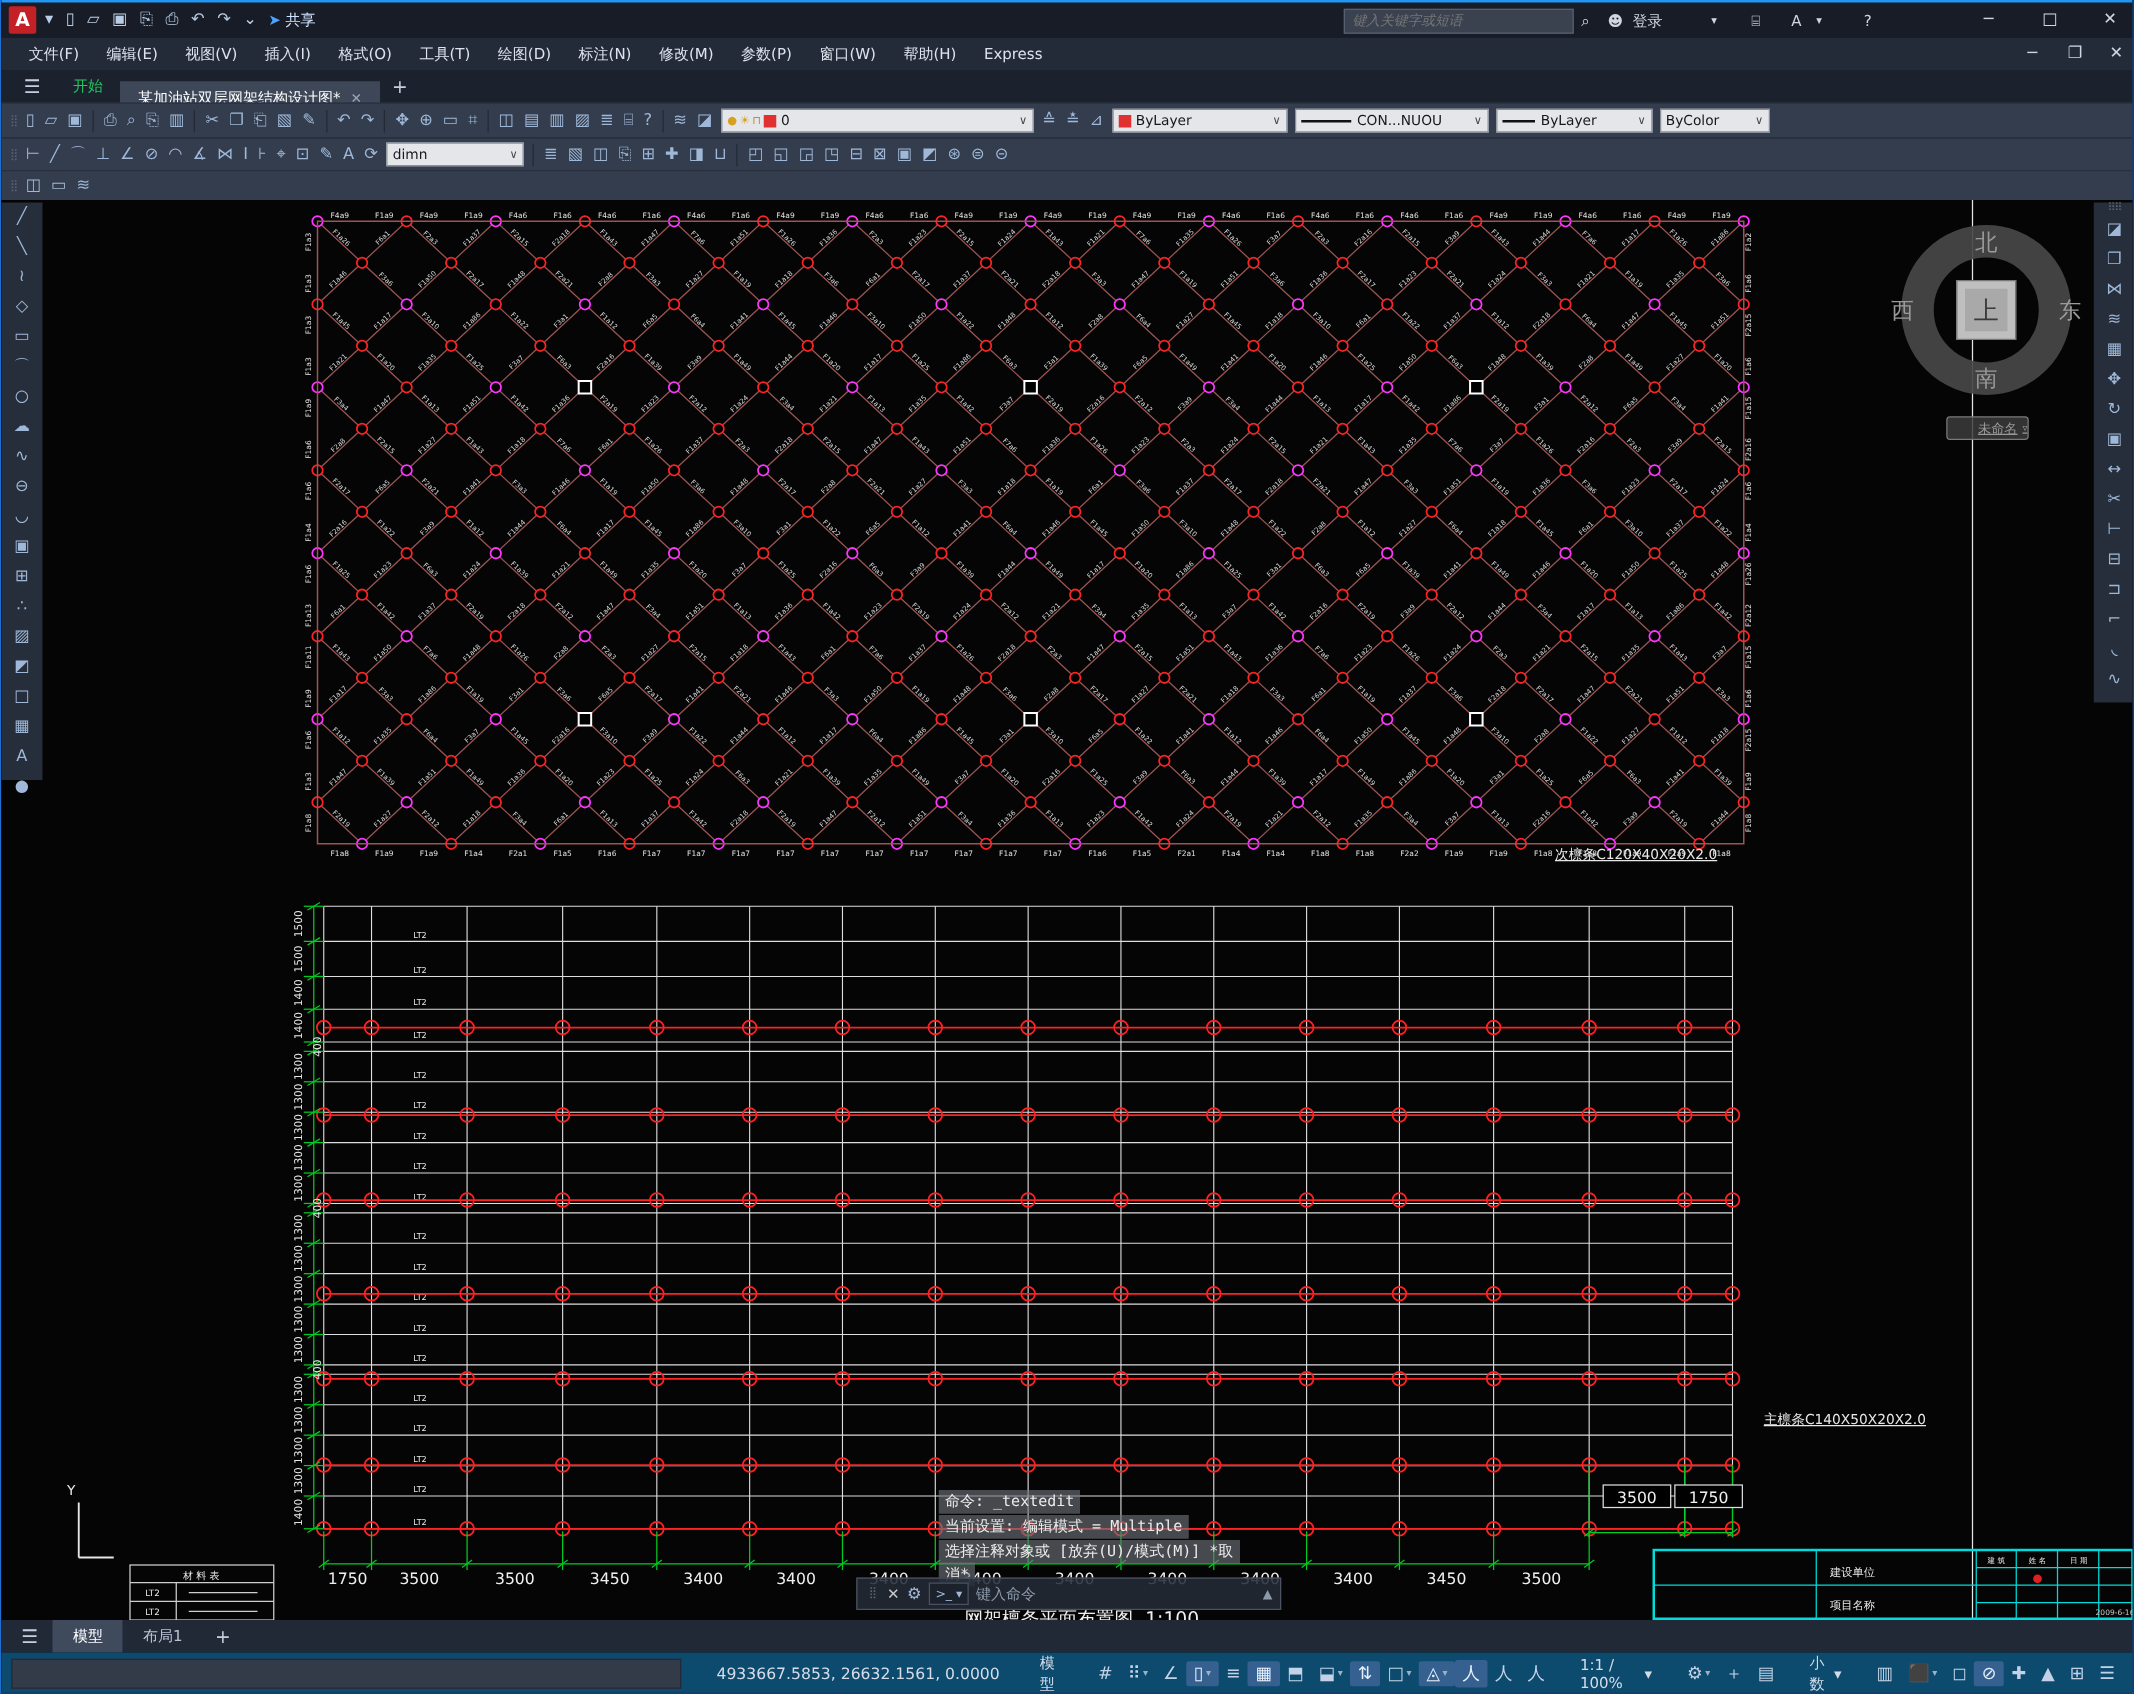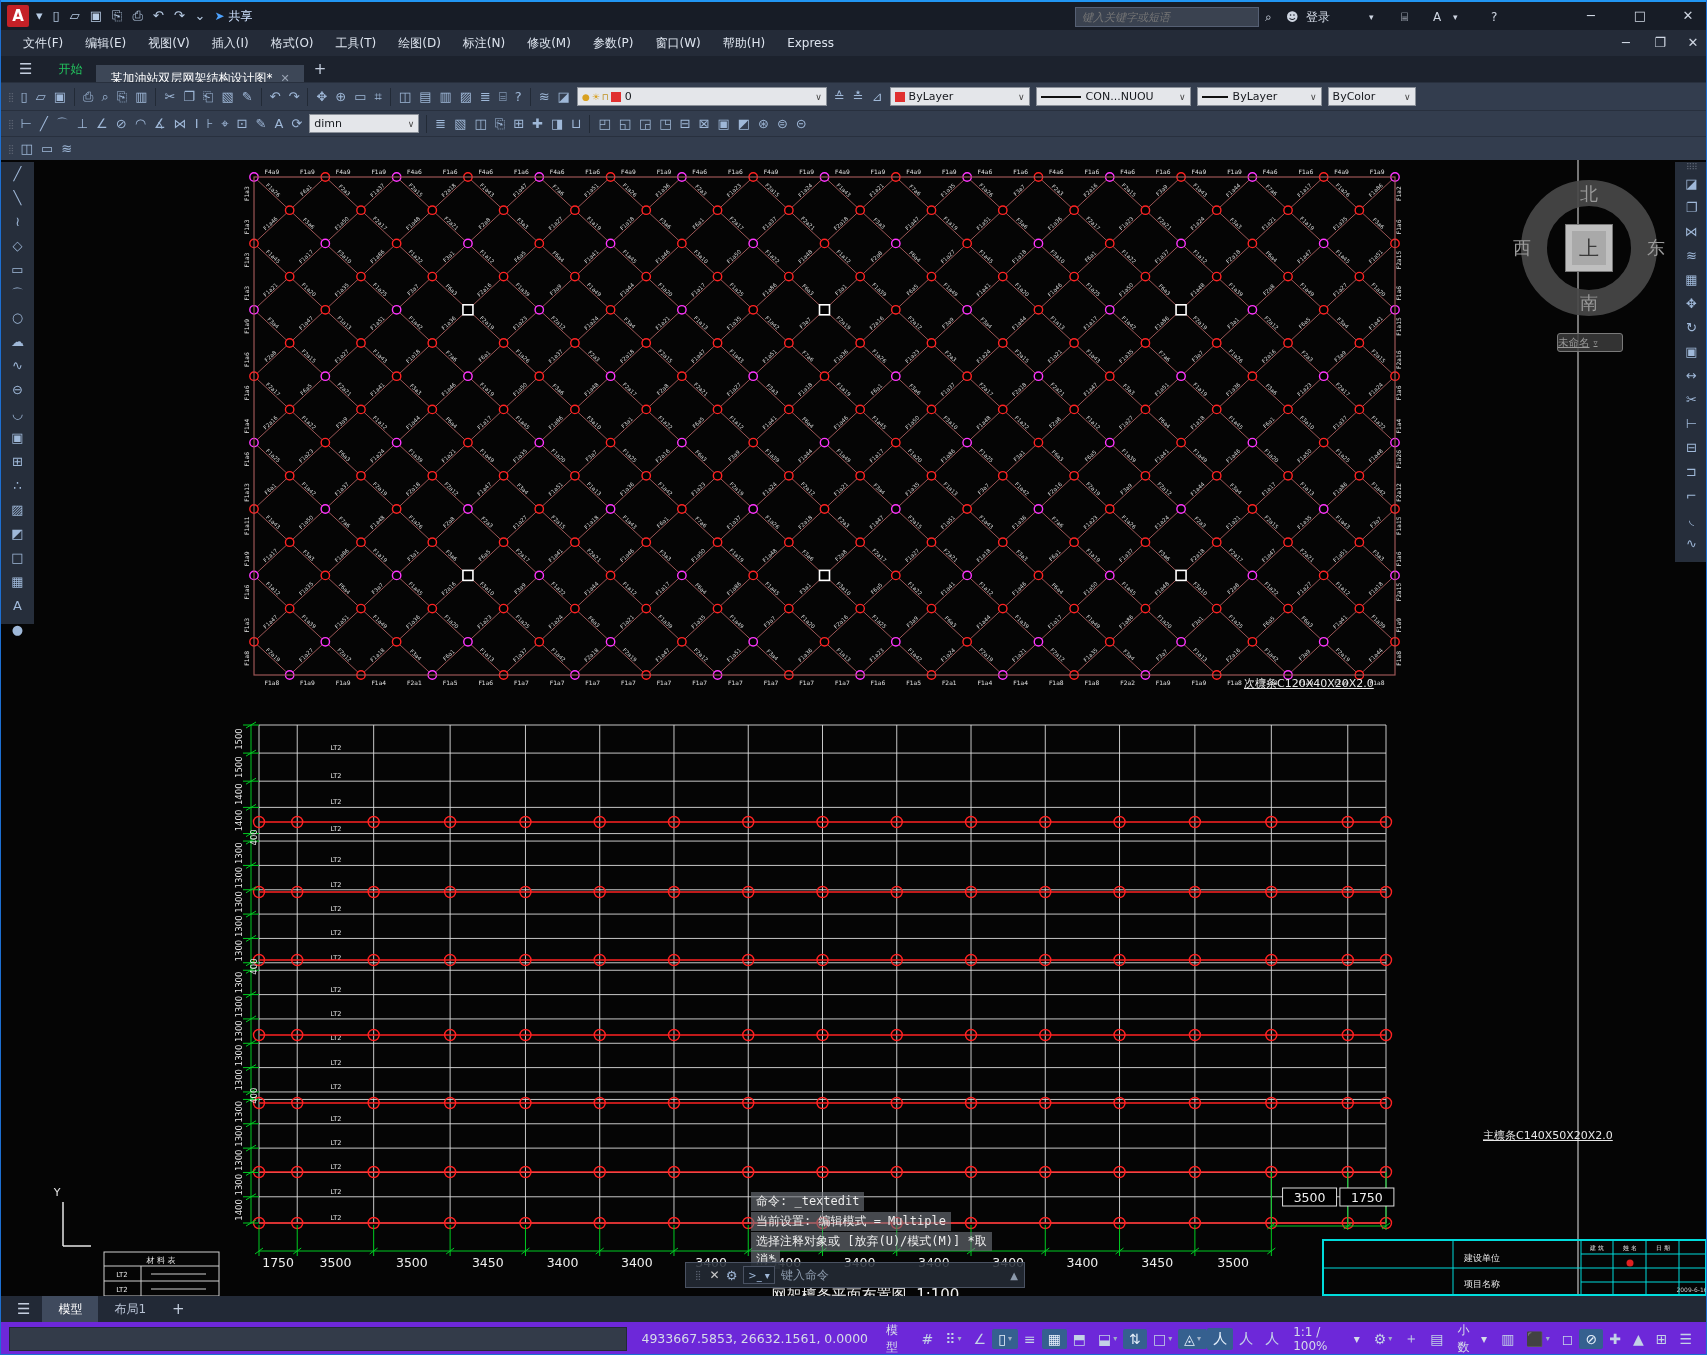--- a/index.html
+++ b/index.html
@@ -67,26 +67,26 @@
   #cmdbar .prompt{color:#8b99ab;font-size:12px;flex:1;}
   #cmdbar .up{color:#8b99ab;font-size:10px;}
   
   #vcring{position:absolute;left:1520px;top:20px;width:136px;height:136px;border-radius:50%;
           border:26px solid rgba(72,72,72,0.92);}
   .vclab{position:absolute;color:#9a9a9a;font-size:18px;transform:translate(-50%,-50%);}
   #vcface{position:absolute;left:1564px;top:64px;width:48px;height:48px;background:#bfbfbf;border:1px solid #777;
           display:flex;align-items:center;justify-content:center;}
   #vcinner{width:34px;height:34px;background:#a9a9a9;color:#3a3a3a;font-size:20px;display:flex;align-items:center;justify-content:center;}
   #wcsbtn{position:absolute;left:1556px;top:173px;width:66px;height:19px;background:rgba(60,60,60,0.85);
-          border:1px solid #7a7a7a;border-radius:3px;color:#999;font-size:10.5px;display:flex;align-items:center;justify-content:flex-start;gap:4px;text-decoration:underline;}
+          border:1px solid #7a7a7a;border-radius:3px;color:#999;font-size:10.5px;display:flex;align-items:center;justify-content:flex-end;gap:4px;text-decoration:underline;}
   
   #ltabs{top:1296px;height:26px;background:#222936;padding-left:4px;}
   .ltab{height:26px;line-height:26px;padding:0 16px;font-size:12px;color:#b8c2d4;}
   .ltab.active{background:#3f4a5d;color:#fff;}
-  #statusbar{top:1322px;height:33px;background:#6d28d9;padding:0 8px;gap:2px;}
+  #statusbar{top:1322px;height:33px;background:#0c4a6e;padding:0 8px;gap:16px;}
   #cmddock{width:690px;height:24px;background:#333b49;border:1px solid #222a36;margin-right:12px;}
   #coords{color:#d5dce8;font-size:12.5px;margin-right:10px;white-space:pre;}
   .sticon{color:#c3d2e6;font-size:14px;padding:2px 6px;border-radius:2px;display:flex;align-items:center;gap:2px;}
   .sticon.hl{background:#35608f;color:#e6f0fb;}
   .sticon .dda{font-size:8px;color:#9fb0c6;}
   .sttext{color:#d5dce8;font-size:12px;padding:0 6px;display:flex;align-items:center;gap:3px;}
 </style>
 </head>
 <body>
 
@@ -1998,21 +1998,21 @@
         <span class="icon">✂</span>
         <span class="icon">⊢</span>
         <span class="icon">⊟</span>
         <span class="icon">⊐</span>
         <span class="icon">⌐</span>
         <span class="icon">◟</span>
         <span class="icon">∿</span>
       </div>
 
     <div class="note" style="left:1243px;top:516px">次檩条C120X40X20X2.0</div>
-    <div class="note" style="left:1482px;top:968px">主檩条C140X50X20X2.0</div>
+    <div class="note" style="left:1410px;top:968px">主檩条C140X50X20X2.0</div>
     <div class="caption" style="left:742px;top:1108px;font-size:15px">
       <span>网架檩条平面布置图</span>  <span>1:100</span>
       
     </div>
 
     <div class="hist" style="left:750px;top:1032px">命令: _textedit</div>
     <div class="hist" style="left:750px;top:1052px">当前设置: 编辑模式 = Multiple</div>
     <div class="hist" style="left:750px;top:1072px">选择注释对象或 [放弃(U)/模式(M)] *取</div>
     <div class="hist" style="left:750px;top:1090px">消*</div>
 

